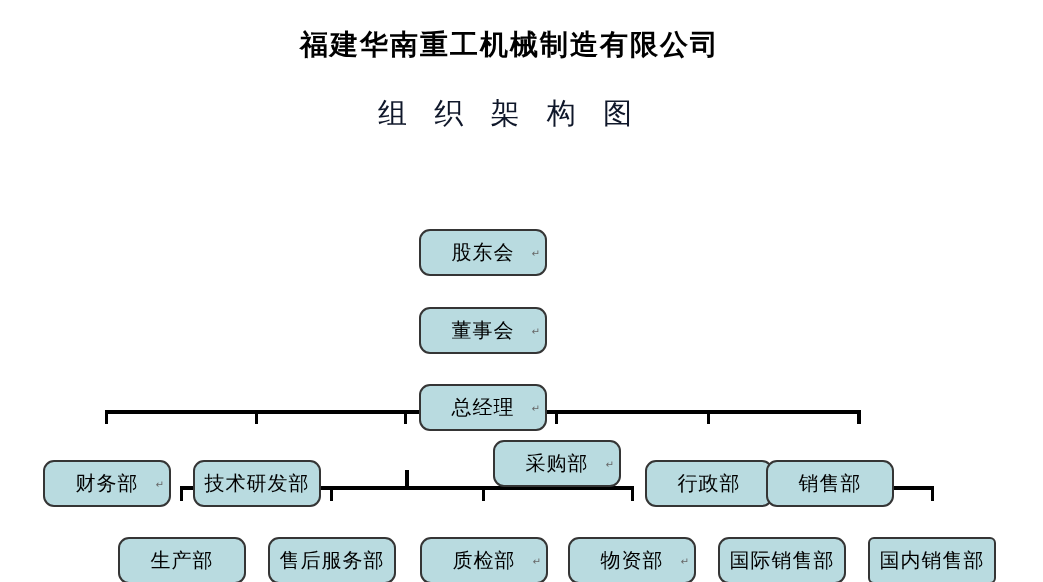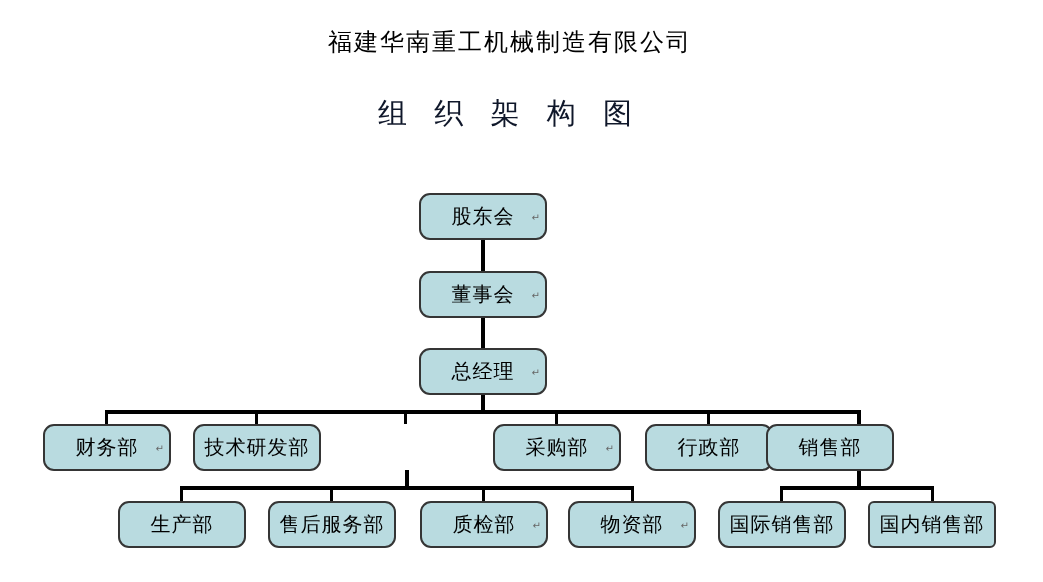--- a/index.html
+++ b/index.html
@@ -6,59 +6,60 @@
   #canvas{
     position:relative;
     width:1043px;height:582px;
     background:#ffffff;
     font-family:"Liberation Serif","DejaVu Serif",serif;
     overflow:hidden;
   }
   .title{
     position:absolute;left:0;top:26px;width:1020px;
     text-align:center;
-    font-size:24px;font-weight:400;color:#000;
+    font-size:28px;font-weight:700;color:#000;
     letter-spacing:2px;
   }
   .subtitle{
     position:absolute;left:0;top:94px;width:1020px;
     text-align:center;
     font-size:29px;font-weight:400;color:#0f172a;
     letter-spacing:10px;
   }
   .node{
     position:absolute;
     width:128px;height:47px;
     box-sizing:border-box;
     background:#b9dbe0;
     border:2px solid #353535;
     border-radius:11px;
     display:flex;align-items:center;justify-content:center;
     font-size:20px;color:#000;
     letter-spacing:1px;
+    margin-top:36px;
   }
   .node .pmark{
     position:absolute;
     right:5px;top:50%;
     transform:translateY(-42%);
     font-size:10px;color:#666;
     letter-spacing:0;
     font-family:"DejaVu Sans",sans-serif;
   }
   .line{position:absolute;background:#000;}
 
   
   .n-shareholders{left:419px;top:193px;}
   .n-board       {left:419px;top:271px;}
   .n-gm          {left:419px;top:348px;}
   
   .n-finance     {left:43px; top:424px;}
   .n-rd          {left:193px;top:424px;}
   .n-proddir     {left:343px;top:424px;}
-  .n-purchasing  {left:493px;top:424px;justify-content:center;}
+  .n-purchasing  {left:493px;top:404px;justify-content:center;}
   .n-admin       {left:645px;top:424px;}
   .n-sales       {left:766px;top:424px;}
   
   .n-production  {left:118px;top:501px;}
   .n-aftersales  {left:268px;top:501px;}
   .n-qc          {left:420px;top:501px;}
   .n-materials   {left:568px;top:501px;}
   .n-intlsales   {left:718px;top:501px;}
   .n-domsales    {left:868px;top:501px;border-radius:6px;}
 

